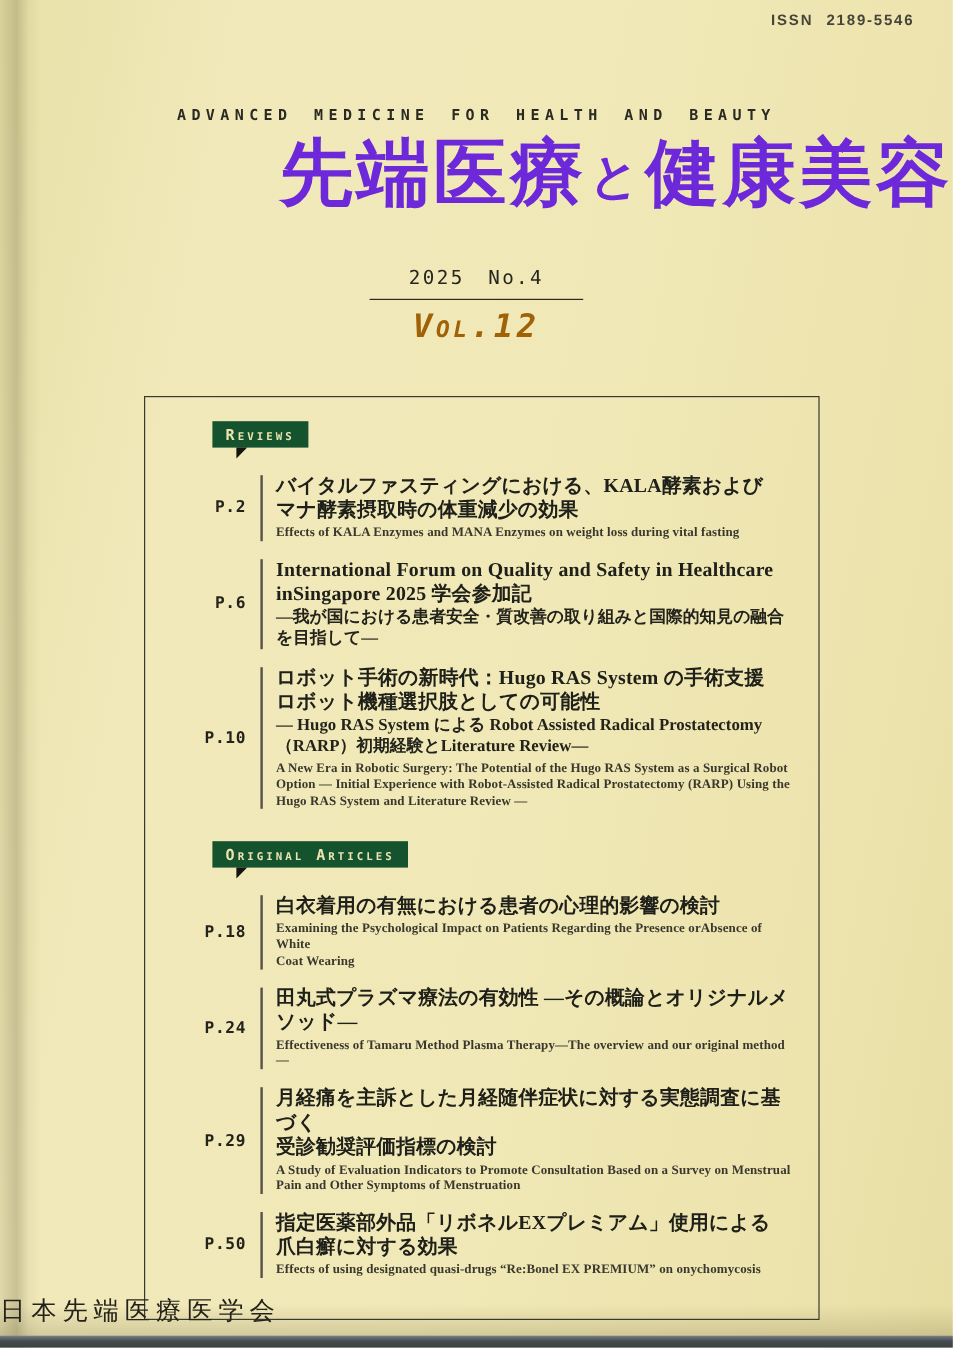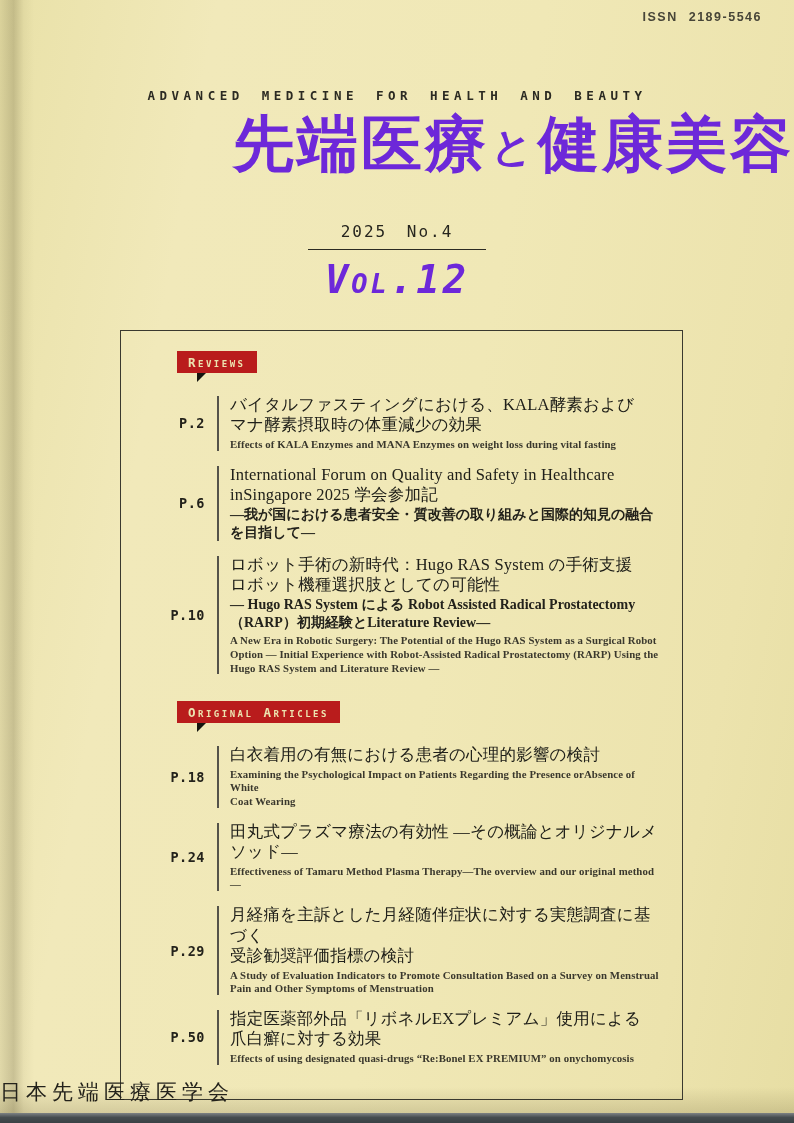--- a/index.html
+++ b/index.html
@@ -52,32 +52,32 @@
     font-size:16px; font-weight:normal; letter-spacing:2px; word-spacing:8px; color:#26251e;
   }
   .issue-rule{
     position:absolute; top:249px; left:50%; transform:translateX(-50%);
     width:178px; height:0; border-top:1.8px solid #2c2b23;
   }
   .volume{
     position:absolute; top:257px; left:0; width:100%; text-align:center;
     font-family:"DejaVu Sans Mono","Liberation Mono",monospace;
     font-style:italic; font-weight:bold; font-variant:small-caps;
-    font-size:39px; letter-spacing:3px; color:#6d28d9;
+    font-size:27px; letter-spacing:3px; color:#a16207;
   }
   
   .toc-box{
     position:absolute; left:120px; top:330px; width:563px; min-height:660px;
     border:1.6px solid #3a392f;
     padding:20px 22px 20px 18px;
   }
   .section-tag-row{ margin-left:38px; margin-bottom:22px; }
   .section-tag{
     position:relative; display:inline-block;
-    background:#b91c1c; color:#ece4b0;
+    background:#14532d; color:#ece4b0;
     font-family:"DejaVu Sans Mono","Liberation Mono",monospace;
     font-variant:small-caps; font-weight:bold;
     font-size:12.5px; letter-spacing:2.5px;
     padding:4px 11px 3px 11px;
   }
   .section-tag::after{
     content:""; position:absolute; top:100%; left:20px;
     border-top:9px solid #15150f; border-right:9px solid transparent;
     width:0; height:0;
   }
@@ -93,21 +93,21 @@
     font-variant:small-caps; font-weight:bold;
     font-size:13.5px; letter-spacing:.5px; color:#23221b;
     padding-right:12px;
   }
   .entry .divider{
     width:2px; flex:0 0 2px; align-self:stretch;
     background:#55534a; margin:1px 0;
   }
   .entry .texts{ padding-left:11px; }
   .jp-title{
-    font-size:16.5px; font-weight:normal; line-height:1.24; color:#20201a;
+    font-size:16.5px; font-weight:bold; line-height:1.24; color:#20201a;
     letter-spacing:.2px;
   }
   .jp-subtitle{
     font-size:14px; font-weight:bold; line-height:1.3; color:#23221b;
   }
   .en-title{
     font-size:10.8px; line-height:1.27; color:#3a382d; margin-top:2px;
     letter-spacing:.1px;
     font-weight:bold;
   }

